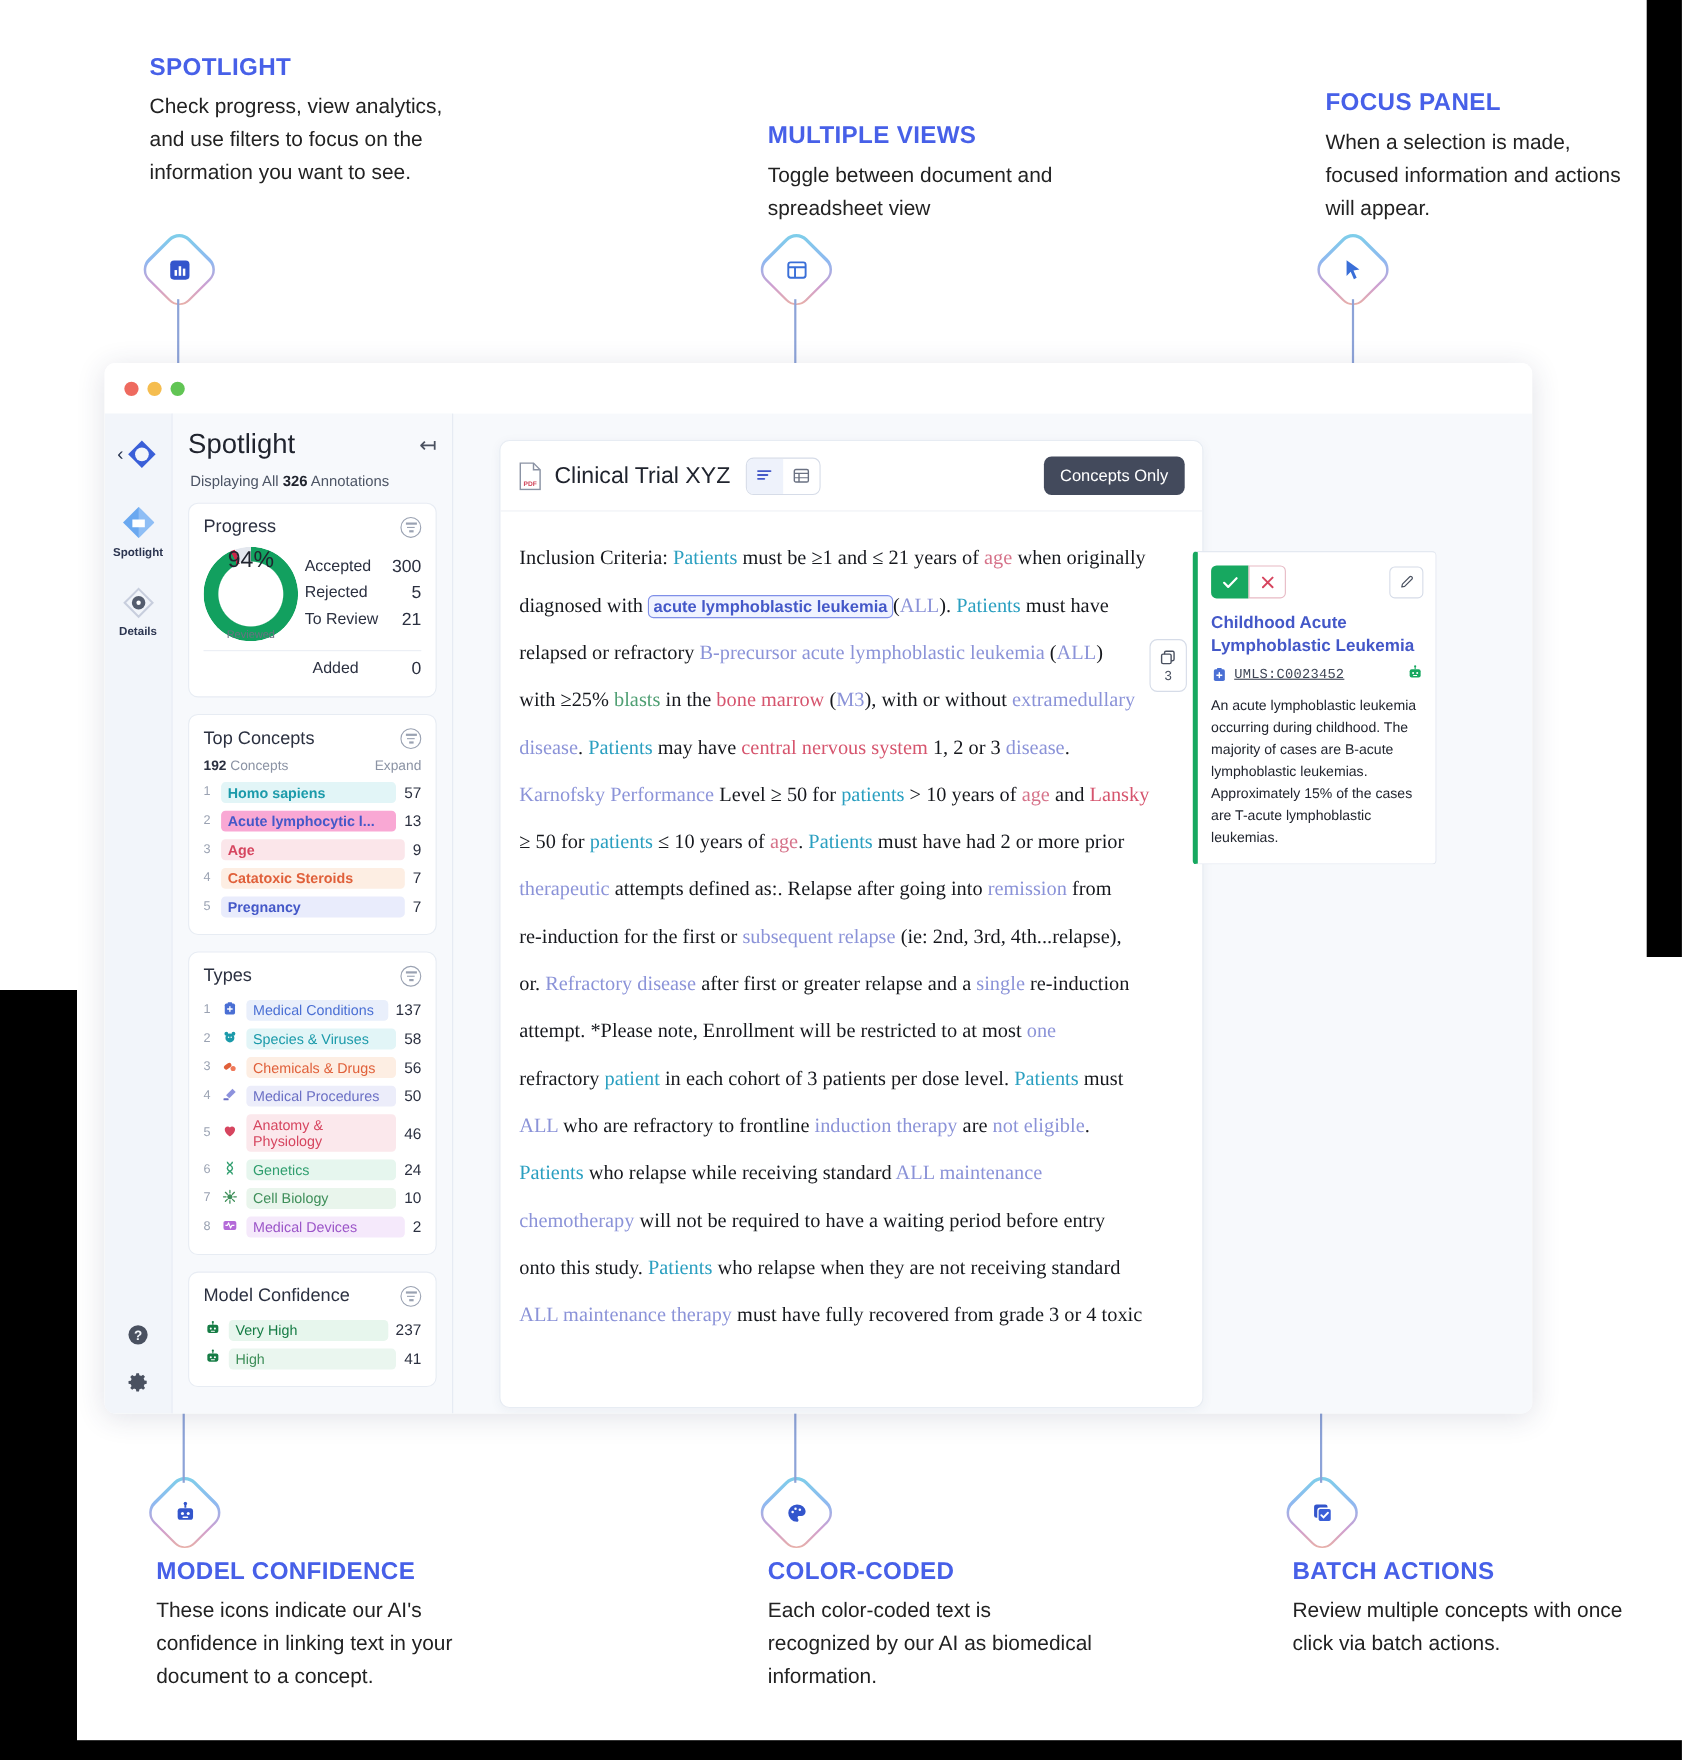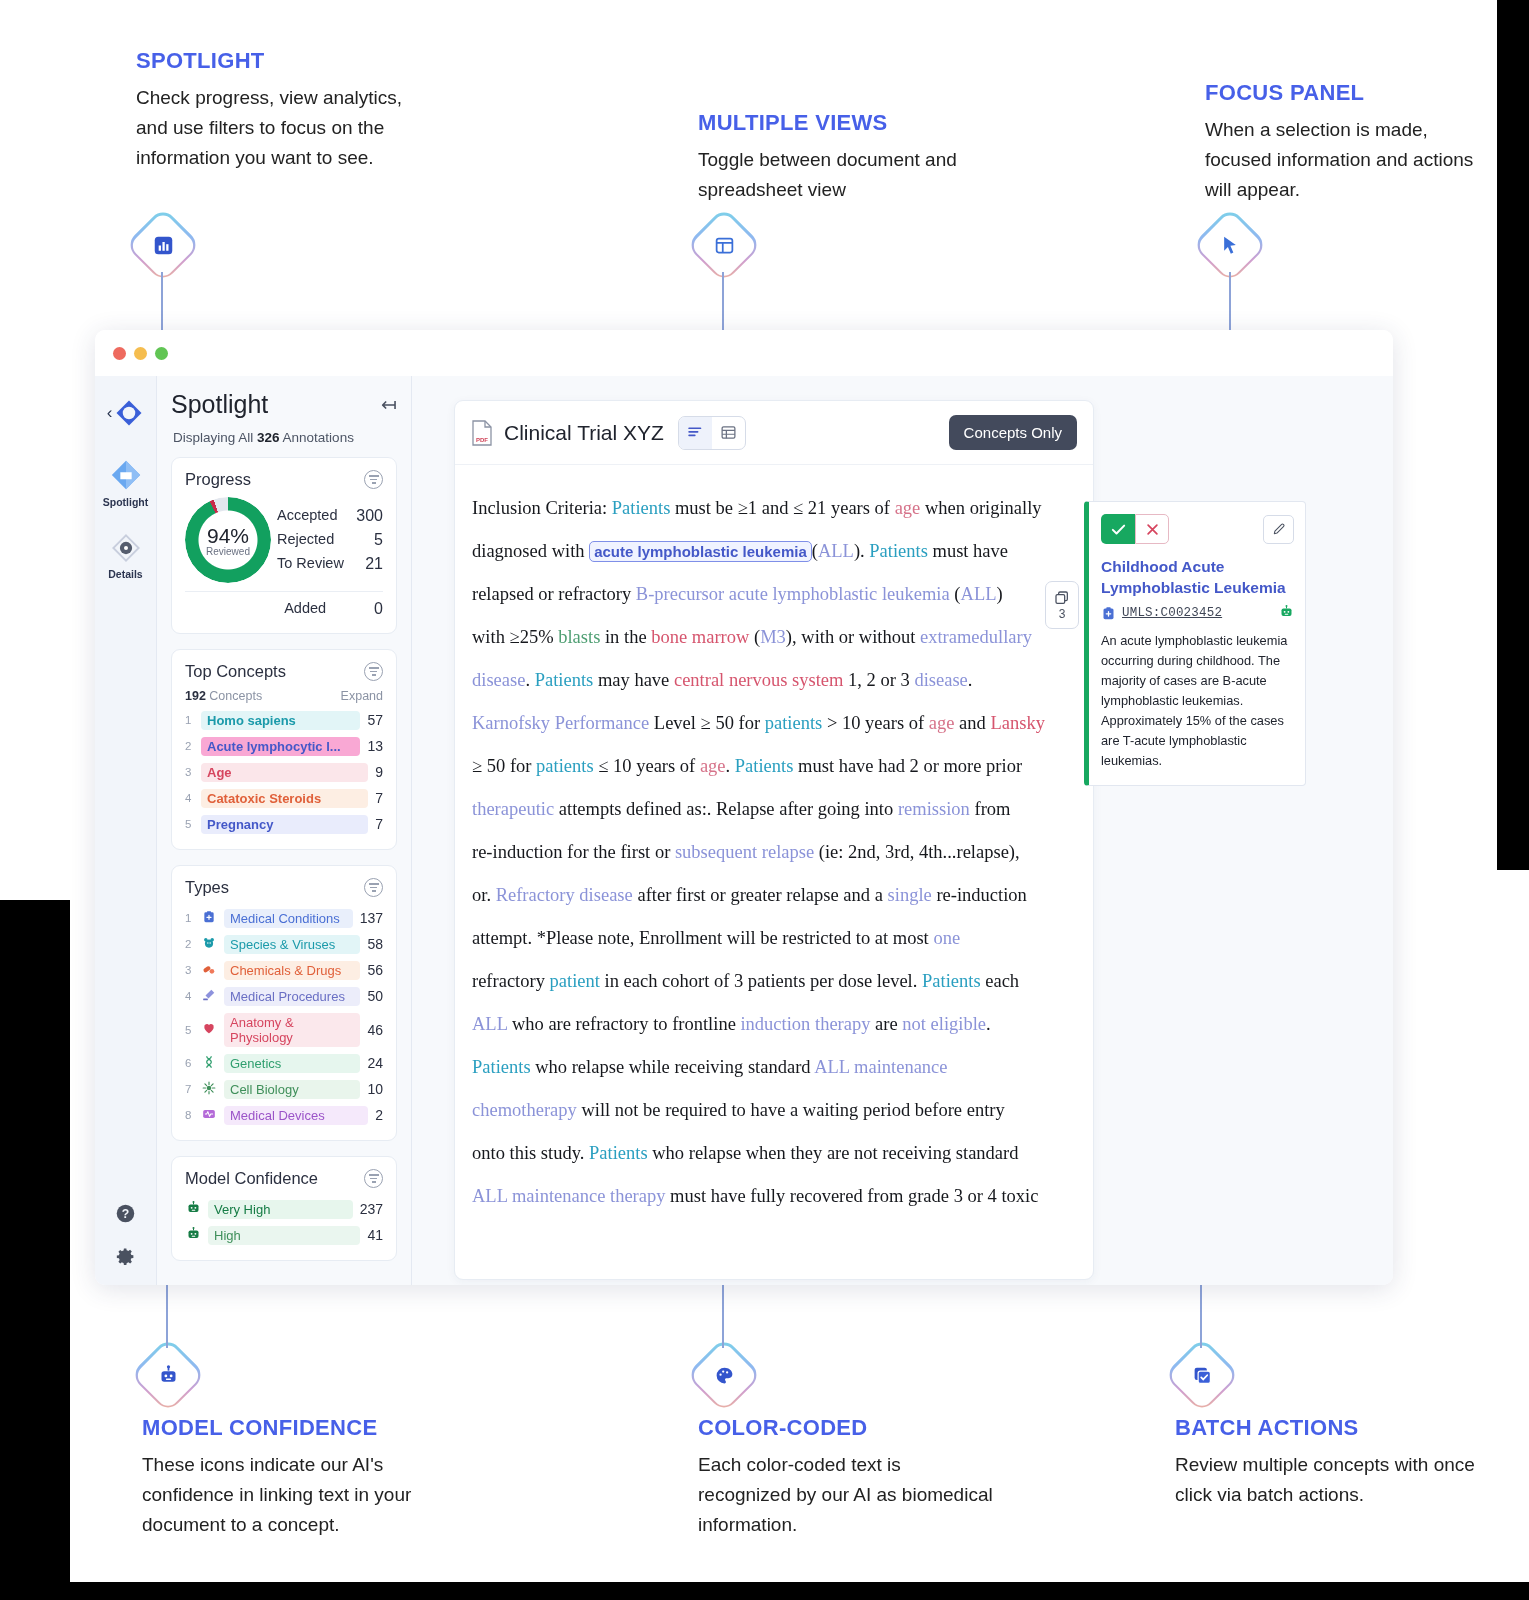--- a/index.html
+++ b/index.html
@@ -99,21 +99,21 @@
 
   
   .prog-row { display: flex; align-items: center; gap: 6px; }
   .donut { position: relative; width: 86px; height: 86px; flex: 0 0 86px; }
   .donut .ring {
     width: 86px; height: 86px; border-radius: 50%;
     background: conic-gradient(#12a05f 0 93%, #c92a4a 93% 94.5%, #e3e7ee 94.5% 100%);
     -webkit-mask: radial-gradient(circle, transparent 29px, #000 30px);
             mask: radial-gradient(circle, transparent 29px, #000 30px);
   }
-  .donut .ctr { position: absolute; inset: 0; display: flex; flex-direction: column; align-items: center; justify-content: center; }
+  .donut .ctr { position: absolute; inset: 0; display: flex; flex-direction: column; align-items: center; justify-content: space-between; }
   .donut .pct { font-size: 21px; color: #20242e; }
   .donut .rev { font-size: 10px; color: #6a7182; margin-top: -2px; }
   .stats { flex: 1; }
   .st-row { display: flex; justify-content: space-between; font-size: 14.5px; color: #2b3040; padding: 3px 0; }
   .st-row .num { font-size: 16px; }
   .added-sep { border-top: 1px solid #eaeef4; margin-top: 8px; padding-top: 8px; }
 
   
   .lst-meta { display: flex; justify-content: space-between; font-size: 12.5px; color: #8b93a4; margin-bottom: 4px; }
   .lst-meta b { color: #2b3040; font-weight: 700; }
@@ -586,21 +586,21 @@
               <div style="white-space: nowrap;"><span style="color: rgb(22, 24, 29);">diagnosed with </span><span class="boxed">acute lymphoblastic leukemia</span><span style="color: rgb(22, 24, 29);">(</span><span style="color: rgb(139, 147, 216);">ALL</span><span style="color: rgb(22, 24, 29);">). </span><span style="color: rgb(42, 159, 192);">Patients</span><span style="color: rgb(22, 24, 29);"> must have</span></div>
               <div style="white-space: nowrap;"><span style="color: rgb(22, 24, 29);">relapsed or refractory </span><span style="color: rgb(139, 147, 216);">B-precursor acute lymphoblastic leukemia</span><span style="color: rgb(22, 24, 29);"> (</span><span style="color: rgb(139, 147, 216);">ALL</span><span style="color: rgb(22, 24, 29);">)</span></div>
               <div style="white-space: nowrap;"><span style="color: rgb(22, 24, 29);">with ≥25% </span><span style="color: rgb(79, 159, 115);">blasts</span><span style="color: rgb(22, 24, 29);"> in the </span><span style="color: rgb(214, 85, 110);">bone marrow</span><span style="color: rgb(22, 24, 29);"> (</span><span style="color: rgb(139, 147, 216);">M3</span><span style="color: rgb(22, 24, 29);">), with or without </span><span style="color: rgb(139, 147, 216);">extramedullary</span></div>
               <div style="white-space: nowrap;"><span style="color: rgb(139, 147, 216);">disease</span><span style="color: rgb(22, 24, 29);">. </span><span style="color: rgb(42, 159, 192);">Patients</span><span style="color: rgb(22, 24, 29);"> may have </span><span style="color: rgb(214, 85, 110);">central nervous system</span><span style="color: rgb(22, 24, 29);"> 1, 2 or 3 </span><span style="color: rgb(139, 147, 216);">disease</span><span style="color: rgb(22, 24, 29);">.</span></div>
               <div style="white-space: nowrap;"><span style="color: rgb(139, 147, 216);">Karnofsky Performance</span><span style="color: rgb(22, 24, 29);"> Level ≥ 50 for </span><span style="color: rgb(42, 159, 192);">patients</span><span style="color: rgb(22, 24, 29);"> &gt; 10 years of </span><span style="color: rgb(214, 115, 138);">age</span><span style="color: rgb(22, 24, 29);"> and </span><span style="color: rgb(214, 85, 110);">Lansky</span></div>
               <div style="white-space: nowrap;"><span style="color: rgb(22, 24, 29);">≥ 50 for </span><span style="color: rgb(42, 159, 192);">patients</span><span style="color: rgb(22, 24, 29);"> ≤ 10 years of </span><span style="color: rgb(214, 115, 138);">age</span><span style="color: rgb(22, 24, 29);">. </span><span style="color: rgb(42, 159, 192);">Patients</span><span style="color: rgb(22, 24, 29);"> must have had 2 or more prior</span></div>
               <div style="white-space: nowrap;"><span style="color: rgb(139, 147, 216);">therapeutic</span><span style="color: rgb(22, 24, 29);"> attempts defined as:. Relapse after going into </span><span style="color: rgb(139, 147, 216);">remission</span><span style="color: rgb(22, 24, 29);"> from</span></div>
               <div style="white-space: nowrap;"><span style="color: rgb(22, 24, 29);">re-induction for the first or </span><span style="color: rgb(139, 147, 216);">subsequent relapse</span><span style="color: rgb(22, 24, 29);"> (ie: 2nd, 3rd, 4th...relapse),</span></div>
               <div style="white-space: nowrap;"><span style="color: rgb(22, 24, 29);">or. </span><span style="color: rgb(139, 147, 216);">Refractory disease</span><span style="color: rgb(22, 24, 29);"> after first or greater relapse and a </span><span style="color: rgb(139, 147, 216);">single</span><span style="color: rgb(22, 24, 29);"> re-induction</span></div>
               <div style="white-space: nowrap;"><span style="color: rgb(22, 24, 29);">attempt. *Please note, Enrollment will be restricted to at most </span><span style="color: rgb(139, 147, 216);">one</span></div>
-              <div style="white-space: nowrap;"><span style="color: rgb(22, 24, 29);">refractory </span><span style="color: rgb(42, 159, 192);">patient</span><span style="color: rgb(22, 24, 29);"> in each cohort of 3 patients per dose level. </span><span style="color: rgb(42, 159, 192);">Patients</span><span style="color: rgb(22, 24, 29);"> each</span></div>
+              <div style="white-space: nowrap;"><span style="color: rgb(22, 24, 29);">refractory </span><span style="color: rgb(42, 159, 192);">patient</span><span style="color: rgb(22, 24, 29);"> in each cohort of 3 patients per dose level. </span><span style="color: rgb(42, 159, 192);">Patients</span><span style="color: rgb(22, 24, 29);"> must</span></div>
               <div style="white-space: nowrap;"><span style="color: rgb(139, 147, 216);">ALL</span><span style="color: rgb(22, 24, 29);"> who are refractory to frontline </span><span style="color: rgb(139, 147, 216);">induction therapy</span><span style="color: rgb(22, 24, 29);"> are </span><span style="color: rgb(139, 147, 216);">not eligible</span><span style="color: rgb(22, 24, 29);">.</span></div>
               <div style="white-space: nowrap;"><span style="color: rgb(42, 159, 192);">Patients</span><span style="color: rgb(22, 24, 29); text-align: right;"> who relapse while receiving standard </span><span style="color: rgb(139, 147, 216);">ALL maintenance</span></div>
               <div style="white-space: nowrap;"><span style="color: rgb(139, 147, 216);">chemotherapy</span><span style="color: rgb(22, 24, 29);"> will not be required to have a waiting period before entry</span></div>
               <div style="white-space: nowrap;"><span style="color: rgb(22, 24, 29);">onto this study. </span><span style="color: rgb(42, 159, 192);">Patients</span><span style="color: rgb(22, 24, 29);"> who relapse when they are not receiving standard</span></div>
               <div style="white-space: nowrap;"><span style="color: rgb(139, 147, 216);">ALL maintenance therapy</span><span style="color: rgb(22, 24, 29);"> must have fully recovered from grade 3 or 4 toxic</span></div>
             </div>
         </div>
 
         <div class="stack-chip">
           <svg width="16" height="16" viewBox="0 0 24 24">

